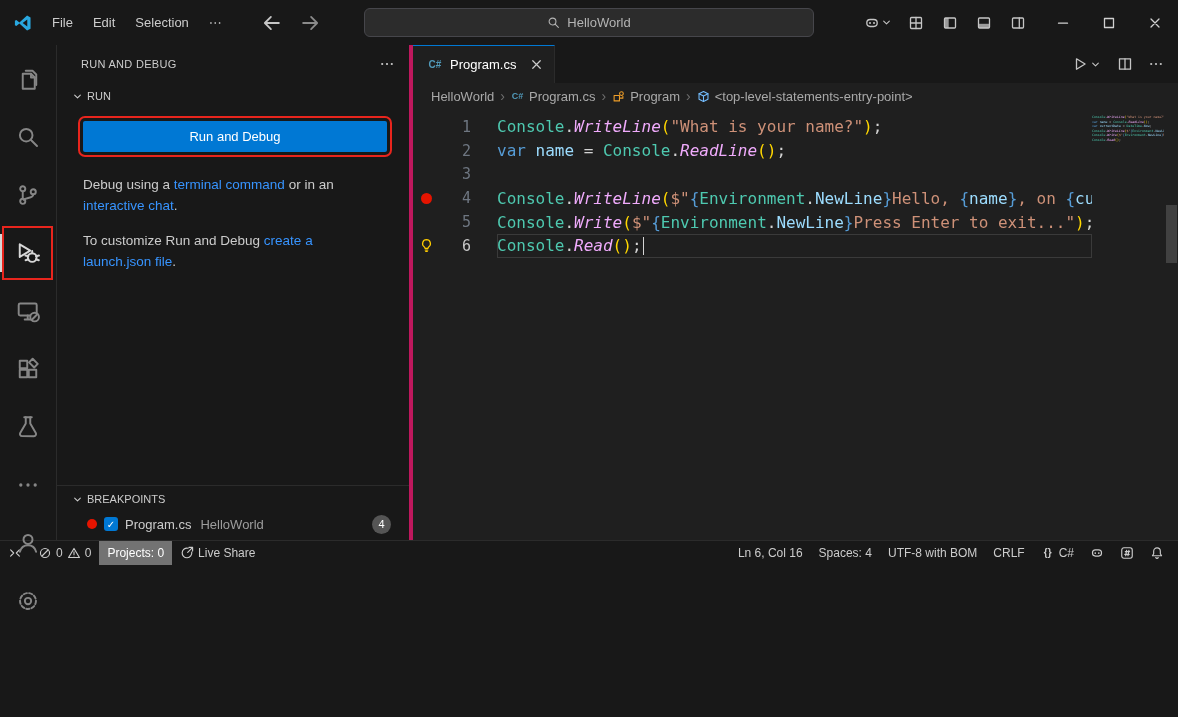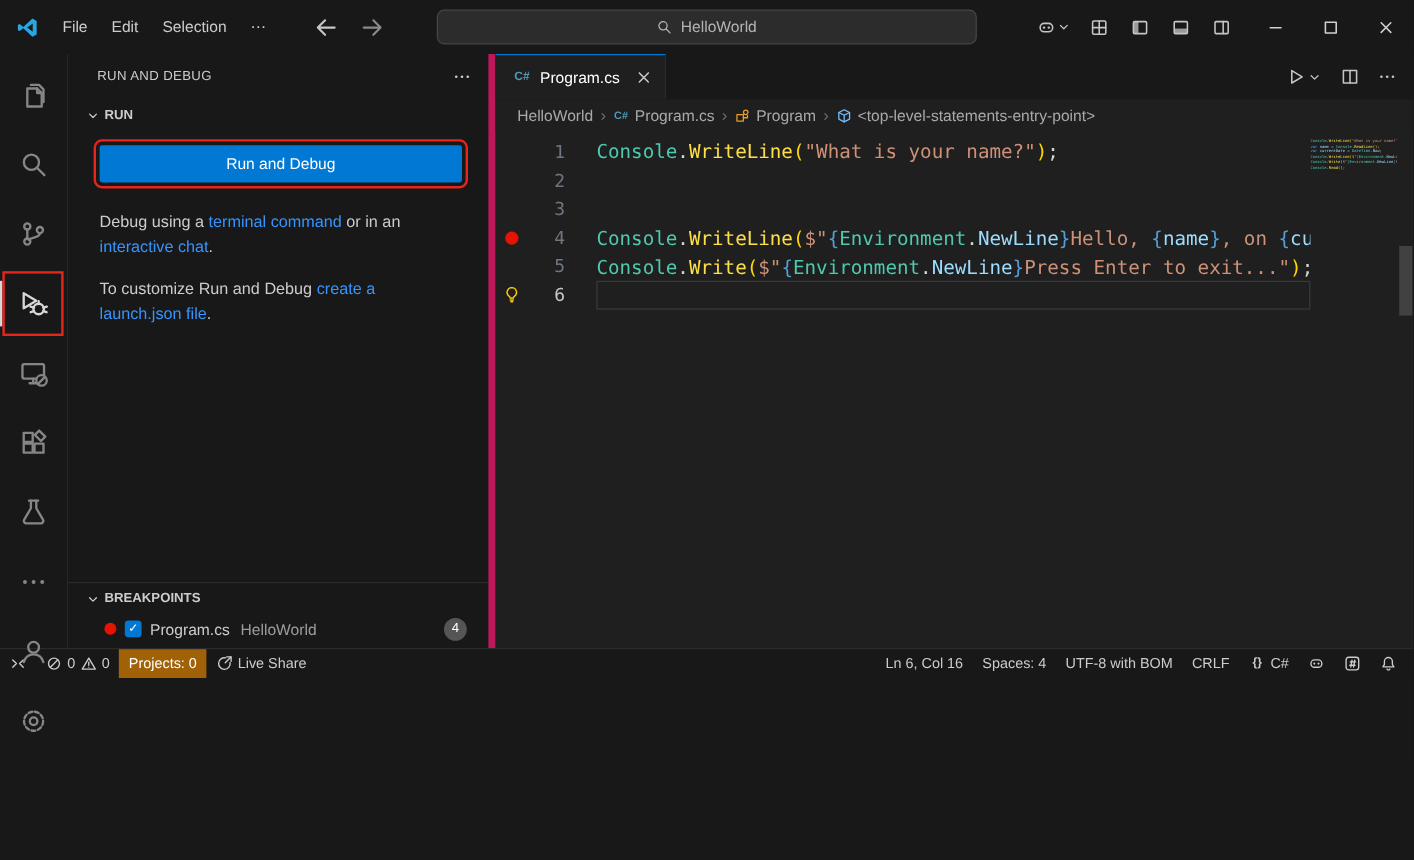--- a/index.html
+++ b/index.html
@@ -32,24 +32,24 @@
   .activitybar { width:57px; flex:none; background:#181818; border-right:1px solid #2b2b2b; display:flex; flex-direction:column; padding-top:5px; }
   .ab-group { display:flex; flex-direction:column; }
   .ab-group.bottom { margin-top:auto; }
   .ab-item { position:relative; width:56px; height:58px; display:flex; align-items:center; justify-content:center; color:#868686; cursor:pointer; }
   .ab-item .icon { width:24px; height:24px; }
   .ab-item.active { color:#d7d7d7; }
   .ab-item.active::before { content:""; position:absolute; left:0; top:10px; bottom:10px; width:2px; background:#d7d7d7; }
   .ab-item.annotated::after { content:""; position:absolute; left:2px; right:3px; top:2px; bottom:2px; border:2.5px solid var(--annotation,#e8251d); pointer-events:none; }
 
   
-  .sidebar { width:356px; flex:none; background:#181818; border-right:6px solid #be185d; display:flex; flex-direction:column; min-height:0; }
+  .sidebar { width:356px; flex:none; background:#181818; border-right:4px solid #be185d; display:flex; flex-direction:column; min-height:0; }
   .pane-title { height:38px; flex:none; display:flex; align-items:center; padding:0 14px 0 24px; font-size:11px; color:#cccccc; }
   .pane-title .title-text { flex:1; letter-spacing:.3px; }
-  .section-header { height:26px; flex:none; display:flex; align-items:center; gap:3px; padding-left:14px; font-size:11px; font-weight:bold; color:#cccccc; cursor:pointer; }
+  .section-header { height:26px; flex:none; display:flex; align-items:center; gap:3px; padding-left:14px; font-size:11px; font-weight:normal; color:#cccccc; cursor:pointer; }
   .run-button { margin:12px 22px 2px 26px; height:31px; flex:none; background:var(--accent,#0078d4); color:#ffffff; border:none; border-radius:2px; font-size:13px; font-family:"Liberation Sans",sans-serif; cursor:pointer; }
   .red-outline { outline:2.5px solid var(--annotation,#e8251d); outline-offset:3px; }
   .paras { padding:6px 30px 0 26px; }
   .sidebar-para { margin-top:14px; line-height:21px; font-size:13.5px; color:#cccccc; }
   .link { color:var(--link,#3794ff); text-decoration:none; cursor:pointer; }
   .breakpoints { margin-top:auto; border-top:1px solid #2b2b2b; padding-bottom:4px; }
   .bp-row { height:24px; display:flex; align-items:center; gap:7px; padding:0 18px 0 30px; cursor:pointer; }
   .bp-dot { width:10px; height:10px; border-radius:50%; background:#e51400; flex:none; }
   .checkbox { width:14px; height:14px; border-radius:3px; background:var(--accent,#0078d4); color:#fff; display:flex; align-items:center; justify-content:center; font-size:10px; flex:none; cursor:pointer; }
   .checkbox::after { content:"✓"; }
@@ -74,34 +74,34 @@
   .glyph { width:26px; flex:none; display:flex; align-items:center; justify-content:center; cursor:pointer; }
   .glyph .bp-dot { width:11px; height:11px; }
   .glyph .icon.bulb { width:15px; height:15px; }
   .lnum { width:32px; flex:none; text-align:right; color:#6e7681; font-size:15px; }
   .code-line.active .lnum { color:#c6c6c6; }
   .lgap { width:26px; flex:none; }
   .ltext { flex:1; overflow:hidden; white-space:pre; margin-right:86px; }
   .line-box { position:absolute; left:84px; right:86px; top:0; bottom:0; border:1px solid #3a3a3a; pointer-events:none; }
   .cursor { display:inline-block; width:1.5px; height:18px; background:#d4d4d4; vertical-align:text-bottom; margin-left:1px; }
 
-  .tk-cls { color:#4ec9b0; } .tk-m { color:#fde047; } .tk-kw { color:#569cd6; }
+  .tk-cls { color:#4ec9b0; } .tk-m { color:#f0abfc;font-style:italic; } .tk-kw { color:#569cd6; }
   .tk-str { color:#ce9178; } .tk-v { color:#9cdcfe; } .tk-p { color:#d4d4d4; }
   .tk-paren { color:#ffd700; } .tk-i { color:#569cd6; }
 
   .minimap { position:absolute; top:6px; right:14px; width:72px; bottom:0; overflow:hidden; cursor:pointer; }
   .mm-line { font-size:3.2px; line-height:4.6px; white-space:pre; overflow:hidden; }
   .scroll-thumb { position:absolute; right:1px; top:96px; width:11px; height:58px; background:rgba(121,121,121,.38); cursor:grab; }
 
   
   .statusbar { height:25px; flex:none; background:#181818; border-top:1px solid #2b2b2b; display:flex; align-items:stretch; font-size:12px; color:#cccccc; }
   .sb-group { display:flex; align-items:stretch; }
   .sb-group.right { margin-left:auto; padding-right:6px; }
   .sb-item { display:flex; align-items:center; gap:4px; padding:0 8px; cursor:pointer; white-space:nowrap; }
-  .sb-item.highlight { background:#a16207; color:#ffffff; }
+  .sb-item.highlight { background:#737373; color:#ffffff; }
 </style>
 </head>
 <body>
 
 <div class="window">
 
   <header class="titlebar">
     <span class="icon logo">
         <svg viewBox="0 0 16 16">
           <path fill="#29A8E0" fill-rule="evenodd" d="M11.6 1.3L4.8 7.5 2.1 5.4l-1.3.6v4l1.3.6 2.7-2.1 6.8 6.2 3.1-1.5v-10zM11.8 4.9v6.2L7.7 8z"></path>
@@ -419,28 +419,28 @@
                 <path d="M8 1.8l5.5 2.8v6.8L8 14.2l-5.5-2.8V4.6z"></path>
                 <path d="M2.5 4.6L8 7.4l5.5-2.8M8 7.4v6.8"></path>
               </svg>
             </span>
             <span>&lt;top-level-statements-entry-point&gt;</span>
           </span>
         </div>
       <div class="code-area">
         <div>
             <div class="code-line"><span class="glyph"></span><span class="lnum">1</span><span class="lgap"></span><span class="ltext"><span class="tk-cls">Console</span><span class="tk-p">.</span><span class="tk-m">WriteLine</span><span class="tk-paren">(</span><span class="tk-str">"What is your name?"</span><span class="tk-paren">)</span><span class="tk-p">;</span></span></div>
-            <div class="code-line"><span class="glyph"></span><span class="lnum">2</span><span class="lgap"></span></div>
+            <div class="code-line"><span class="glyph"></span><span class="lnum">2</span><span class="lgap"></span><span class="ltext"><span class="tk-kw">var </span><span class="tk-v">name</span><span class="tk-p"> = </span><span class="tk-cls">Console</span><span class="tk-p">.</span><span class="tk-m">ReadLine</span><span class="tk-paren">()</span><span class="tk-p">;</span></span></div>
             <div class="code-line"><span class="glyph"></span><span class="lnum">3</span><span class="lgap"></span></div>
             <div class="code-line"><span class="glyph"><span class="bp-dot"></span></span><span class="lnum">4</span><span class="lgap"></span><span class="ltext"><span class="tk-cls">Console</span><span class="tk-p">.</span><span class="tk-m">WriteLine</span><span class="tk-paren">(</span><span class="tk-str">$"</span><span class="tk-i">{</span><span class="tk-cls">Environment</span><span class="tk-p">.</span><span class="tk-v">NewLine</span><span class="tk-i">}</span><span class="tk-str">Hello, </span><span class="tk-i">{</span><span class="tk-v">name</span><span class="tk-i">}</span><span class="tk-str">, on </span><span class="tk-i">{</span><span class="tk-v">currentDate</span></span></div>
             <div class="code-line"><span class="glyph"></span><span class="lnum">5</span><span class="lgap"></span><span class="ltext"><span class="tk-cls">Console</span><span class="tk-p">.</span><span class="tk-m">Write</span><span class="tk-paren">(</span><span class="tk-str">$"</span><span class="tk-i">{</span><span class="tk-cls">Environment</span><span class="tk-p">.</span><span class="tk-v">NewLine</span><span class="tk-i">}</span><span class="tk-str">Press Enter to exit..."</span><span class="tk-paren">)</span><span class="tk-p">;</span></span></div>
             <div class="code-line active"><span class="glyph"><span class="icon bulb" style="color: rgb(255, 204, 0);"><svg viewBox="0 0 16 16" fill="none" stroke="currentColor" stroke-width="1.3" stroke-linecap="round" stroke-linejoin="round">
                     <path d="M8 1.8a4.2 4.2 0 0 1 2.3 7.7c-.5.4-.8 1-.8 1.6H6.5c0-.6-.3-1.2-.8-1.6A4.2 4.2 0 0 1 8 1.8z"></path>
                     <path d="M6.6 12.8h2.8M7.2 14.3h1.6"></path>
-                  </svg></span></span><span class="lnum">6</span><span class="lgap"></span><span class="line-box"></span></div>
+                  </svg></span></span><span class="lnum">6</span><span class="lgap"></span><span class="line-box"></span><span class="ltext"><span class="tk-cls">Console</span><span class="tk-p">.</span><span class="tk-m">Read</span><span class="tk-paren">()</span><span class="tk-p">;</span><span class="cursor"></span></span></div>
           </div>
         <div class="minimap">
           <div>
               <div class="mm-line"><span class="tk-cls">Console</span><span class="tk-p">.</span><span class="tk-m">WriteLine</span><span class="tk-paren">(</span><span class="tk-str">"What is your name?"</span></div>
               <div class="mm-line"><span class="tk-kw">var </span><span class="tk-v">name</span><span class="tk-p"> = </span><span class="tk-cls">Console</span><span class="tk-p">.</span><span class="tk-m">ReadLine</span><span class="tk-paren">()</span><span class="tk-p">;</span></div>
               <div class="mm-line"><span class="tk-kw">var </span><span class="tk-v">currentDate</span><span class="tk-p"> = </span><span class="tk-cls">DateTime</span><span class="tk-p">.</span><span class="tk-v">Now</span><span class="tk-p">;</span></div>
               <div class="mm-line"><span class="tk-cls">Console</span><span class="tk-p">.</span><span class="tk-m">WriteLine</span><span class="tk-paren">(</span><span class="tk-str">$"</span><span class="tk-i">{</span><span class="tk-cls">Environment</span><span class="tk-p">.</span><span class="tk-v">NewLine</span></div>
               <div class="mm-line"><span class="tk-cls">Console</span><span class="tk-p">.</span><span class="tk-m">Write</span><span class="tk-paren">(</span><span class="tk-str">$"</span><span class="tk-i">{</span><span class="tk-cls">Environment</span><span class="tk-p">.</span><span class="tk-v">NewLine</span><span class="tk-i">}</span><span class="tk-str">Press Enter to exit..."</span></div>
               <div class="mm-line"><span class="tk-cls">Console</span><span class="tk-p">.</span><span class="tk-m">Read</span><span class="tk-paren">()</span><span class="tk-p">;</span></div>
             </div>

